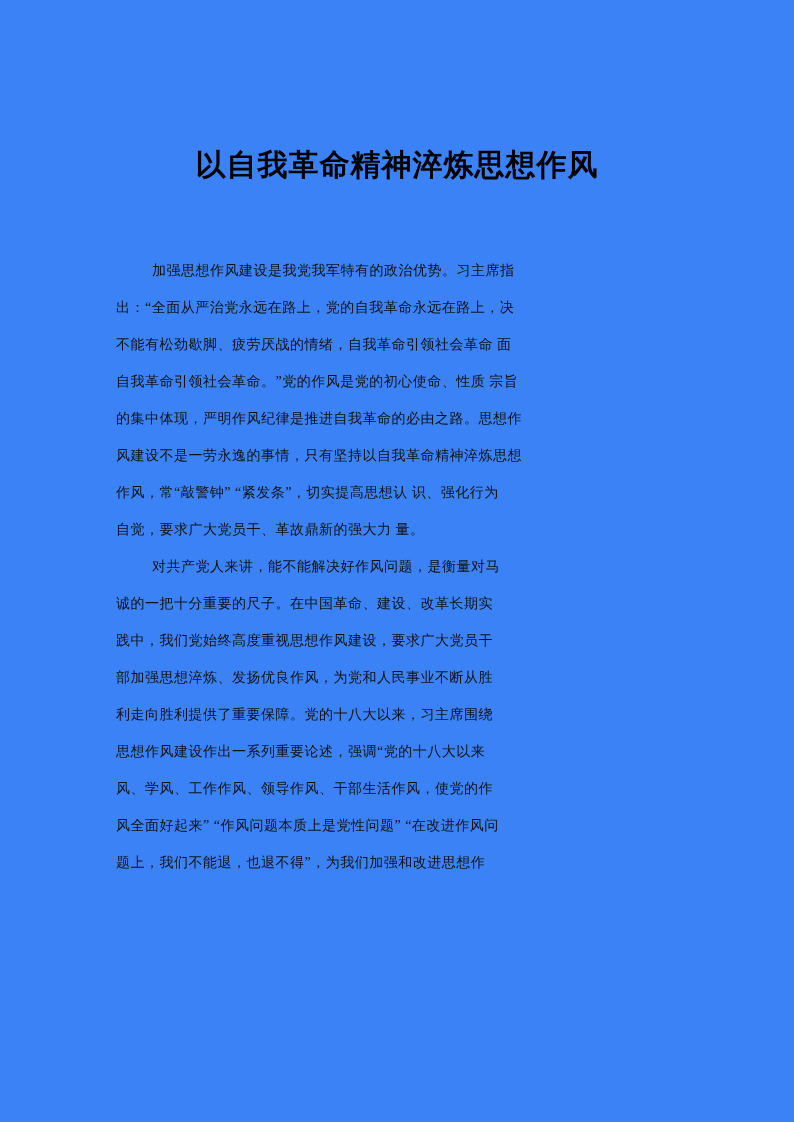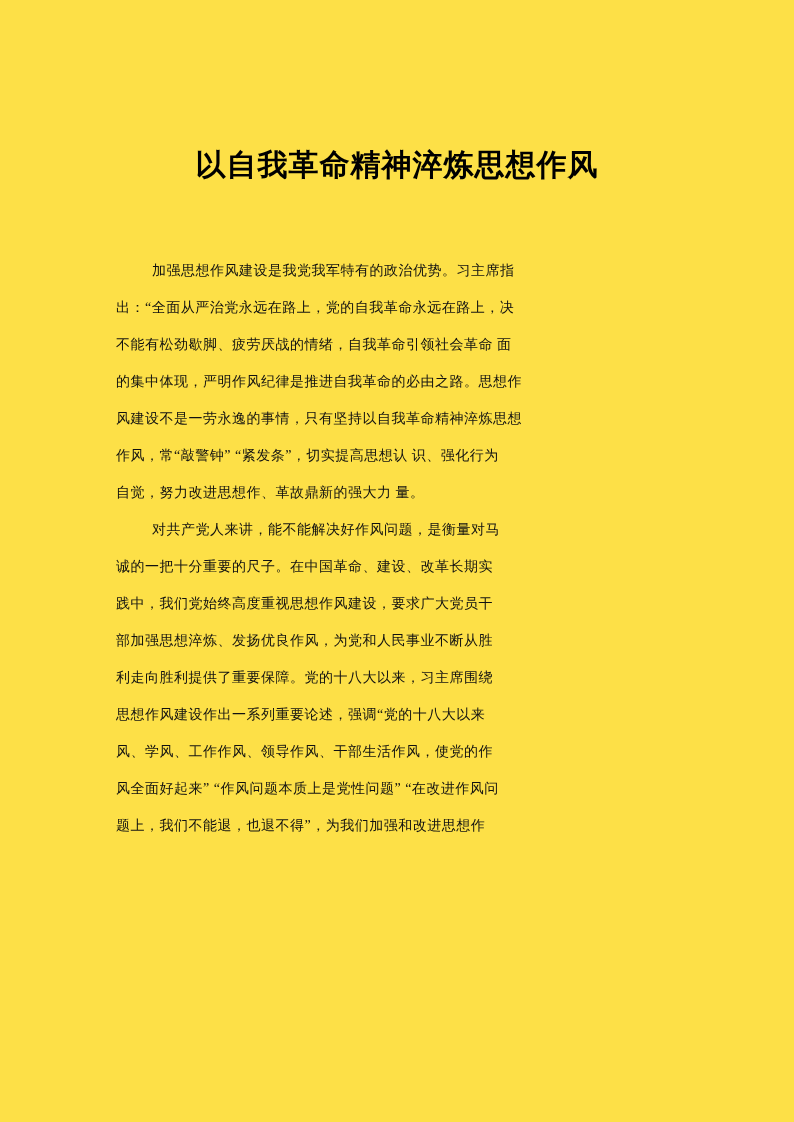--- a/index.html
+++ b/index.html
@@ -4,21 +4,21 @@
 <style>
   html, body {
     margin: 0;
     padding: 0;
     background: #ffffff;
   }
   .page {
     position: relative;
     width: 794px;
     height: 1122px;
-    background: #fde047;
+    background: #3b82f6;
     overflow: hidden;
     font-family: "Liberation Serif", serif;
     color: #111111;
     box-sizing: border-box;
     padding-top: 147px;
   }
   .doc-title {
     margin: 0;
     text-align: center;
     font-size: 30px;
@@ -50,24 +50,25 @@
 </head>
 <body>
 
 <div class="page">
   <h1 class="doc-title">以自我革命精神淬炼思想作风</h1>
   <div class="doc-body">
       <div class="paragraph">
         <div class="line indent">加强思想作风建设是我党我军特有的政治优势。习主席指</div>
         <div class="line">出：“全面从严治党永远在路上，党的自我革命永远在路上，决</div>
         <div class="line">不能有松劲歇脚、疲劳厌战的情绪，自我革命引领社会革命 面</div>
+        <div class="line">自我革命引领社会革命。”党的作风是党的初心使命、性质 宗旨</div>
         <div class="line">的集中体现，严明作风纪律是推进自我革命的必由之路。思想作</div>
         <div class="line">风建设不是一劳永逸的事情，只有坚持以自我革命精神淬炼思想</div>
         <div class="line">作风，常“敲警钟” “紧发条”，切实提高思想认 识、强化行为</div>
-        <div class="line">自觉，努力改进思想作、革故鼎新的强大力 量。</div>
+        <div class="line">自觉，要求广大党员干、革故鼎新的强大力 量。</div>
       </div>
       <div class="paragraph">
         <div class="line indent">对共产党人来讲，能不能解决好作风问题，是衡量对马</div>
         <div class="line">诚的一把十分重要的尺子。在中国革命、建设、改革长期实</div>
         <div class="line">践中，我们党始终高度重视思想作风建设，要求广大党员干</div>
         <div class="line">部加强思想淬炼、发扬优良作风，为党和人民事业不断从胜</div>
         <div class="line">利走向胜利提供了重要保障。党的十八大以来，习主席围绕</div>
         <div class="line">思想作风建设作出一系列重要论述，强调“党的十八大以来</div>
         <div class="line">风、学风、工作作风、领导作风、干部生活作风，使党的作</div>
         <div class="line">风全面好起来” “作风问题本质上是党性问题” “在改进作风问</div>

